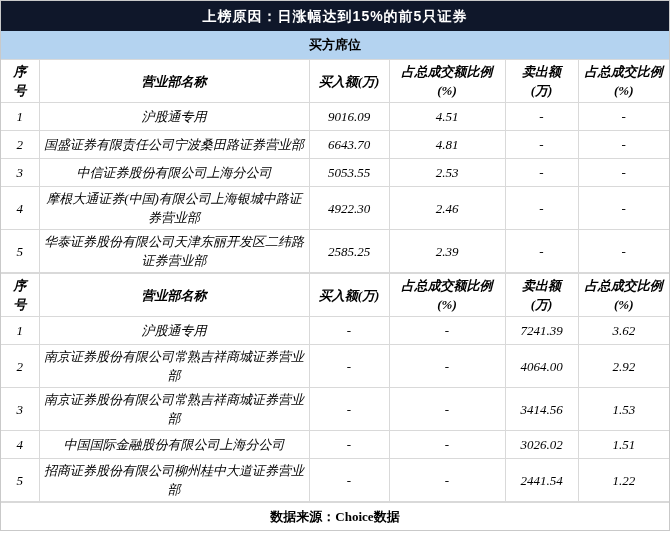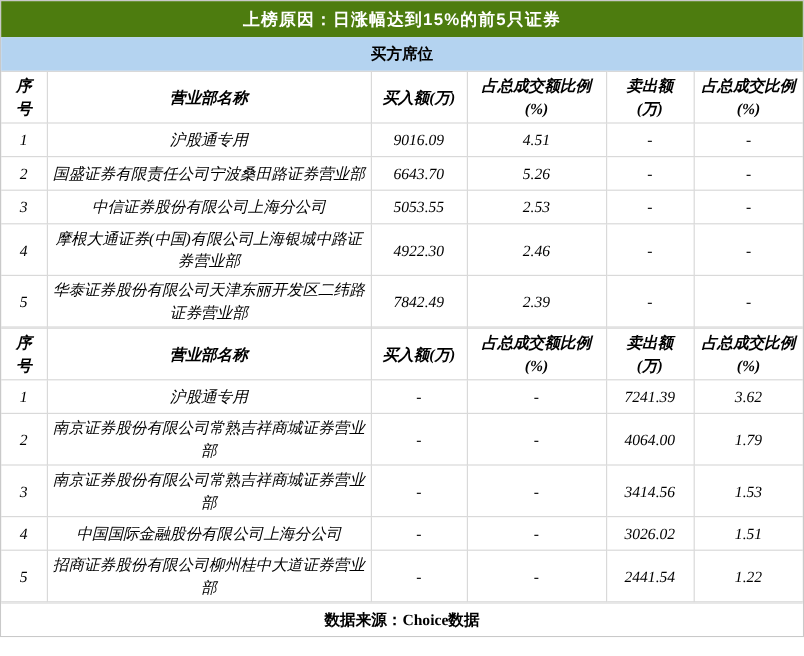--- a/index.html
+++ b/index.html
@@ -9,21 +9,21 @@
     color: #000000;
   }
   .wrap {
     width: 670px;
     border: 1px solid #c9c9c9;
     background: #ffffff;
   }
   .title-bar {
     height: 30px;
     line-height: 30px;
-    background: #4d7c0f;
+    background: #0f172a;
     color: #ffffff;
     font-weight: bold;
     font-size: 14px;
     text-align: center;
     font-family: "Liberation Sans", "DejaVu Sans", sans-serif;
     letter-spacing: 1px;
   }
   .section-bar {
     height: 28px;
     line-height: 28px;
@@ -107,21 +107,21 @@
         <td>沪股通专用</td>
         <td>9016.09</td>
         <td>4.51</td>
         <td>-</td>
         <td>-</td>
       </tr>
       <tr>
         <td>2</td>
         <td>国盛证券有限责任公司宁波桑田路证券营业部</td>
         <td>6643.70</td>
-        <td>5.26</td>
+        <td>4.81</td>
         <td>-</td>
         <td>-</td>
       </tr>
       <tr>
         <td>3</td>
         <td>中信证券股份有限公司上海分公司</td>
         <td>5053.55</td>
         <td>2.53</td>
         <td>-</td>
         <td>-</td>
@@ -130,21 +130,21 @@
         <td>4</td>
         <td>摩根大通证券(中国)有限公司上海银城中路证券营业部</td>
         <td>4922.30</td>
         <td>2.46</td>
         <td>-</td>
         <td>-</td>
       </tr>
       <tr>
         <td>5</td>
         <td>华泰证券股份有限公司天津东丽开发区二纬路证券营业部</td>
-        <td>7842.49</td>
+        <td>2585.25</td>
         <td>2.39</td>
         <td>-</td>
         <td>-</td>
       </tr>
     </tbody>
   </table>
 
   <table class="grid">
     <colgroup>
       <col class="c-rank">
@@ -172,21 +172,21 @@
         <td>-</td>
         <td>7241.39</td>
         <td>3.62</td>
       </tr>
       <tr>
         <td>2</td>
         <td>南京证券股份有限公司常熟吉祥商城证券营业部</td>
         <td>-</td>
         <td>-</td>
         <td>4064.00</td>
-        <td>1.79</td>
+        <td>2.92</td>
       </tr>
       <tr>
         <td>3</td>
         <td>南京证券股份有限公司常熟吉祥商城证券营业部</td>
         <td>-</td>
         <td>-</td>
         <td>3414.56</td>
         <td>1.53</td>
       </tr>
       <tr>

